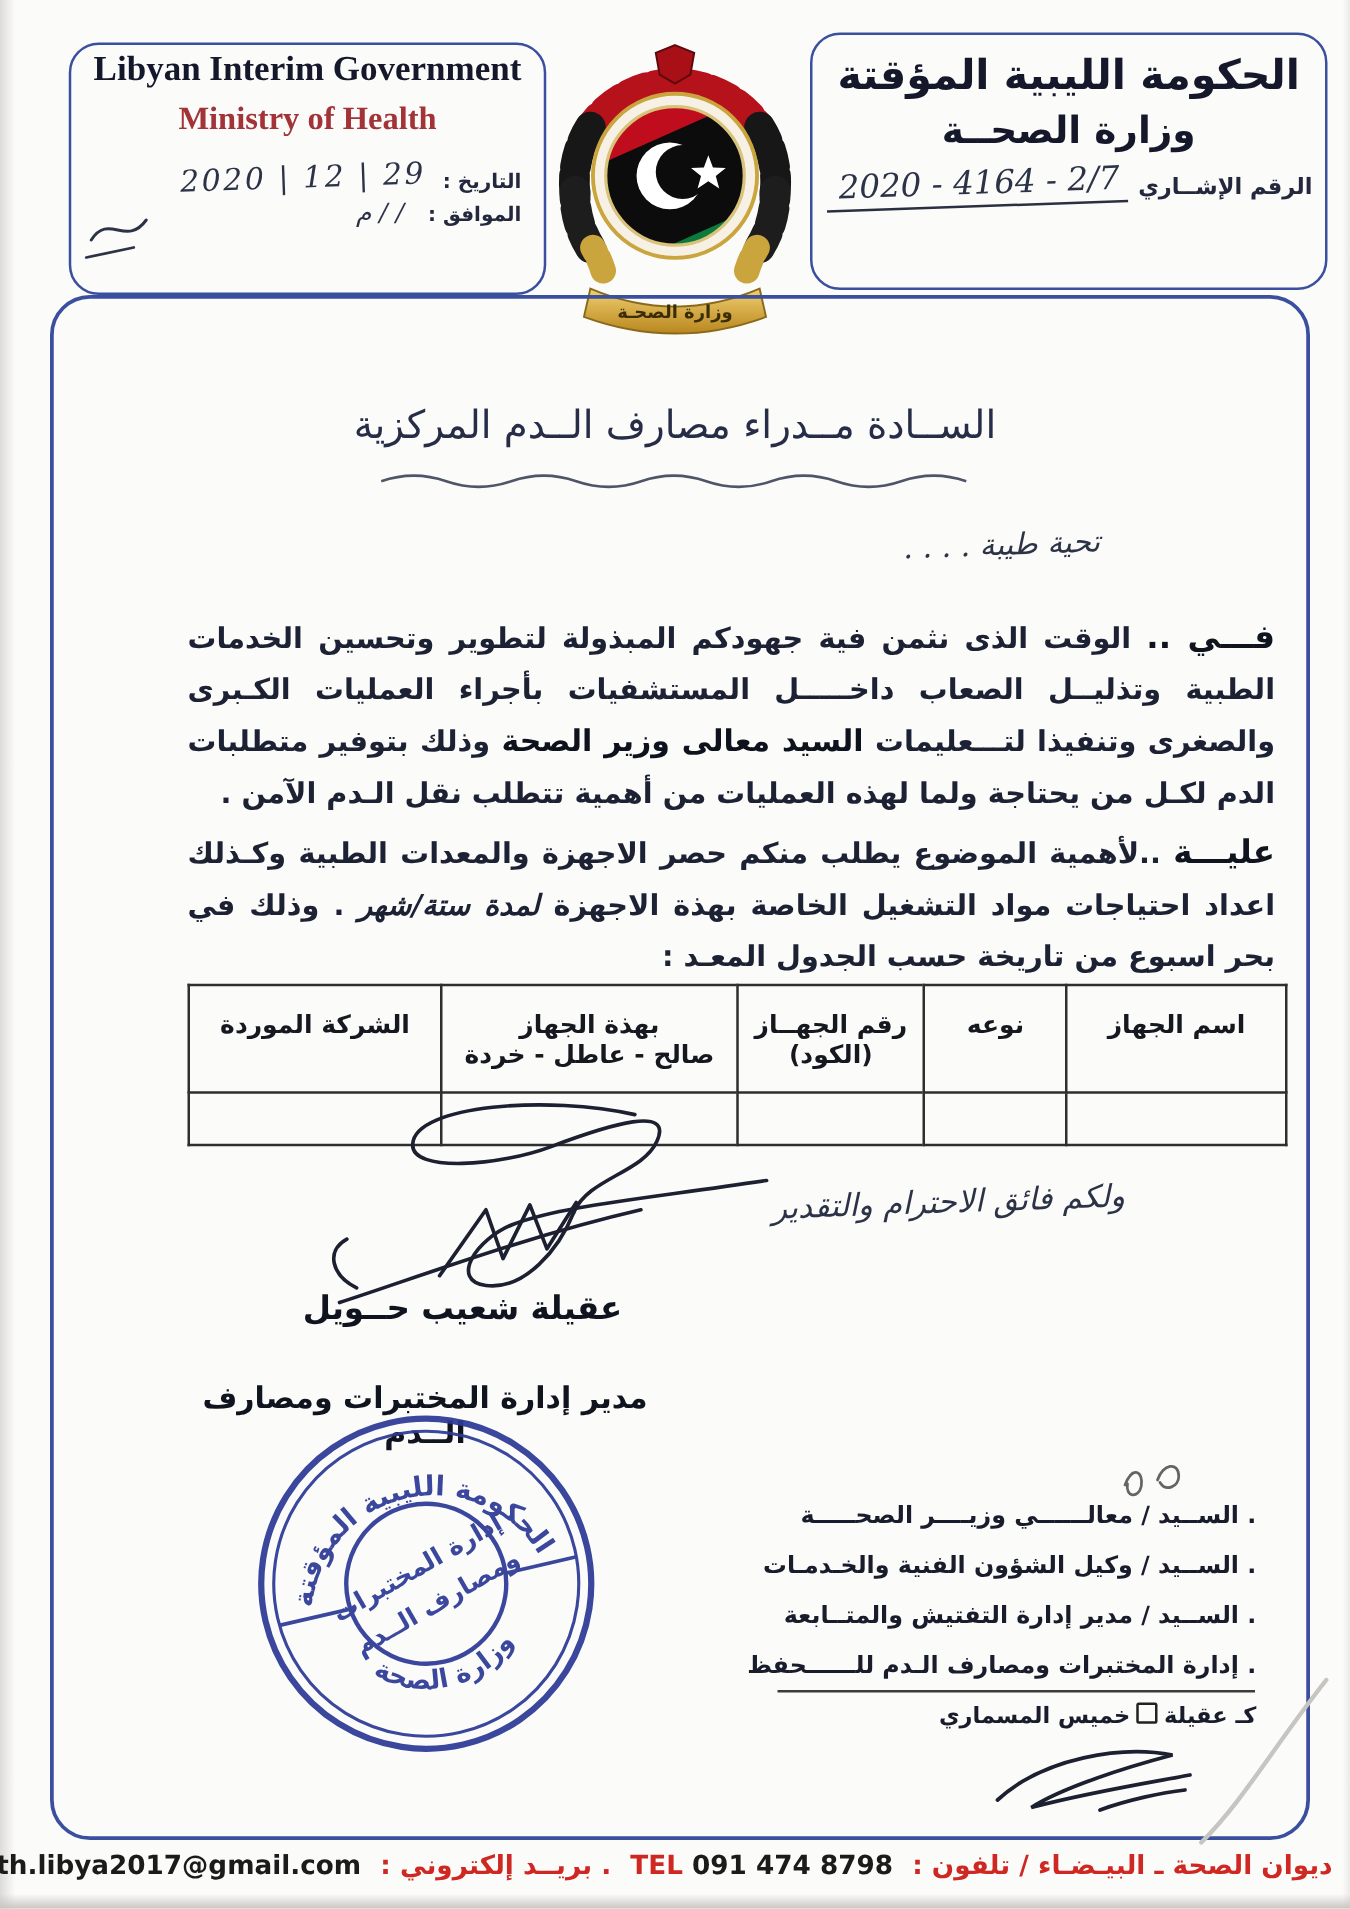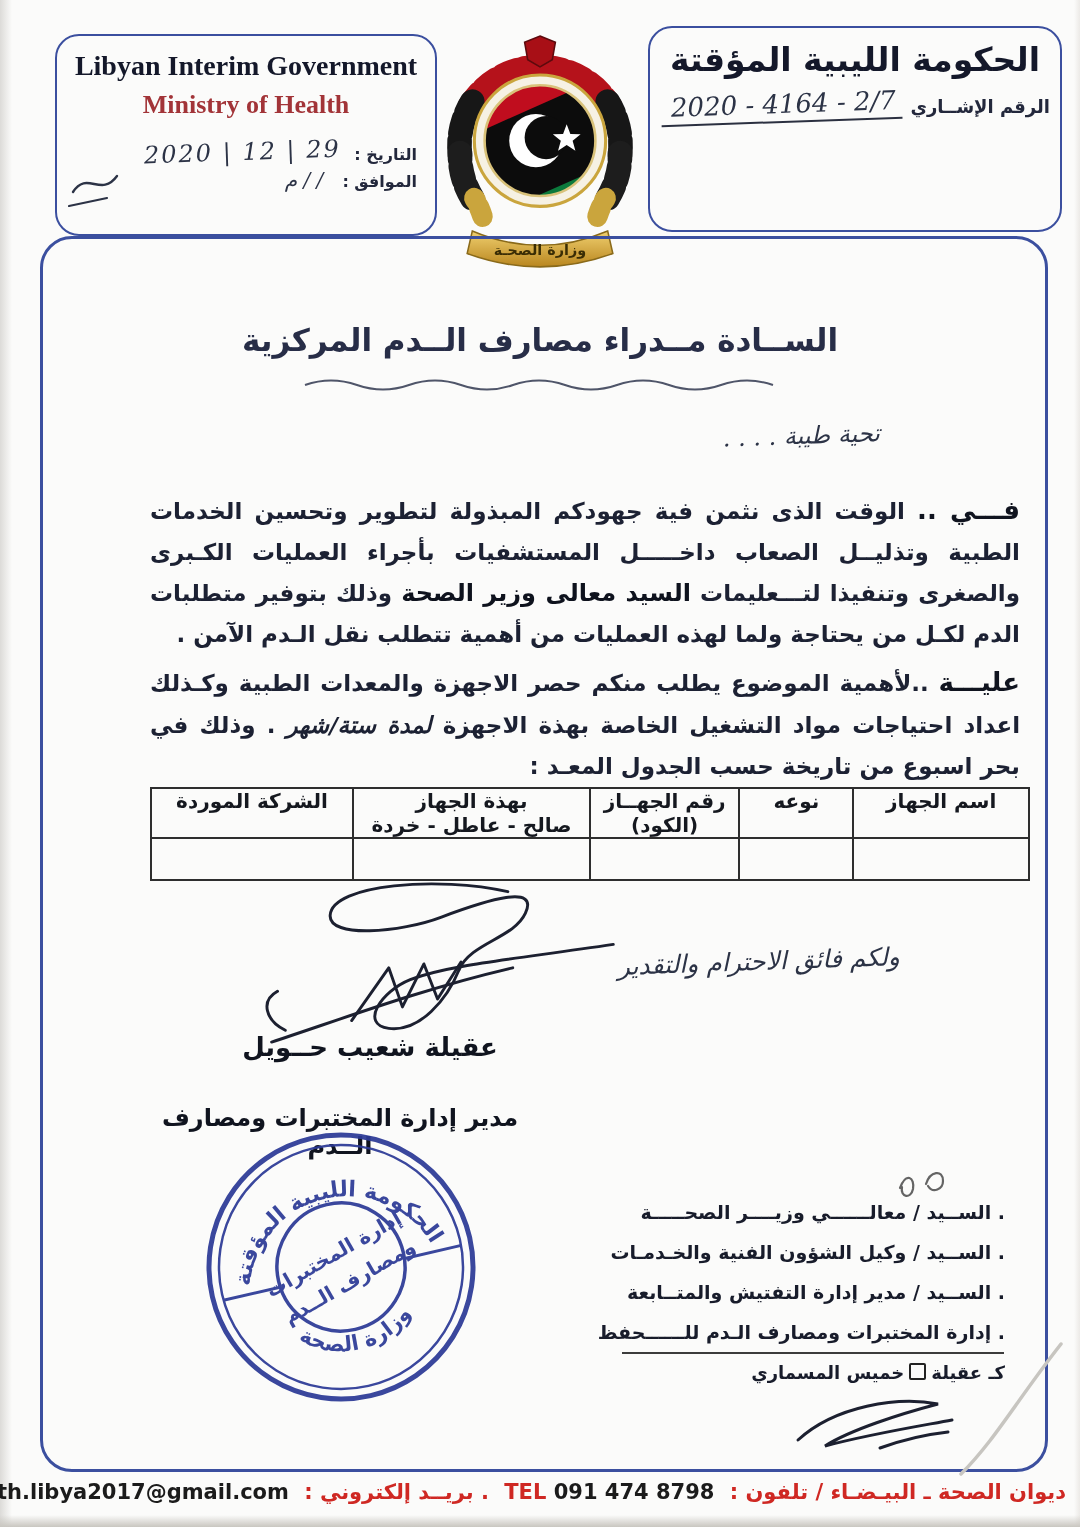--- a/index.html
+++ b/index.html
@@ -3,48 +3,48 @@
 <meta charset="utf-8">
 <style>
   html,body{margin:0;padding:0;}
   body{background:#e7e6e3;font-family:"DejaVu Sans",sans-serif;}
   .page{position:relative;width:1080px;height:1527px;margin:0 auto;
         background:linear-gradient(90deg,#dcdbd8 0,#fbfbfa 12px,#fbfbfa calc(100% - 6px),#eceae7 100%);
         overflow:hidden;color:#1e2335;}
   .box{position:absolute;border:2.5px solid #3b4f9f;border-radius:24px;background:transparent;}
   
   .hl-title{font-family:"Liberation Serif","DejaVu Serif",serif;font-weight:bold;font-size:28px;
-            color:#14182a;text-align:center;margin-top:14px;}
+            color:#14182a;text-align:center;margin-top:4px;}
   .hl-sub{font-family:"Liberation Serif","DejaVu Serif",serif;font-weight:bold;font-size:26px;
           color:#a23438;text-align:center;margin-top:8px;}
   .hdr-row{direction:rtl;text-align:right;padding:2px 18px 0 0;white-space:nowrap;}
   .lbl{font-weight:bold;font-size:16px;color:#23283c;}
   .hw{font-family:"DejaVu Serif",serif;font-style:italic;color:#2c3346;}
   .date-val{font-size:24px;letter-spacing:2px;display:inline-block;transform:rotate(-2deg);margin-right:8px;}
   .agree-val{font-size:20px;letter-spacing:6px;display:inline-block;margin-right:14px;}
   
   .hr-title{font-weight:bold;font-size:33px;color:#14182a;text-align:center;margin-top:12px;direction:rtl;}
   .hr-sub{font-weight:bold;font-size:30px;color:#14182a;text-align:center;margin-top:8px;direction:rtl;}
   .ref-row{direction:rtl;text-align:right;padding:10px 10px 0 0;white-space:nowrap;}
   .ref-val{font-size:26px;display:inline-block;transform:rotate(-2deg);margin-right:4px;
            border-bottom:2px solid #2b3040;padding:0 6px 2px 10px;}
   
   .title{position:absolute;top:322px;left:0;width:100%;text-align:center;direction:rtl;
-         font-weight:bold;font-size:31px;color:#272d47;letter-spacing:1px;}
+         font-weight:normal;font-size:31px;color:#272d47;letter-spacing:1px;}
   .greet{position:absolute;top:424px;left:600px;width:280px;direction:rtl;text-align:right;
          font-size:24px;transform:rotate(-2deg);}
   .para{position:absolute;left:150px;width:870px;direction:rtl;text-align:justify;
         font-size:23px;font-weight:bold;line-height:41px;color:#1c2133;}
   .lead{font-size:26px;font-weight:bold;color:#10141f;}
   .emph{font-size:24px;color:#0e121d;}
   .it{font-style:italic;font-family:"DejaVu Serif",serif;}
   
   table.sched{position:absolute;top:787px;left:150px;width:880px;border-collapse:collapse;direction:rtl;}
   table.sched th,table.sched td{border:2px solid #2e2e2e;font-weight:bold;color:#15181f;
-        font-size:20px;text-align:center;vertical-align:top;padding:0 4px;}
+        font-size:20px;text-align:center;vertical-align:top;padding:18px 4px;}
   table.sched td{height:36px;padding:2px;}
   .th2{display:block;}
   
   .sig-name{position:absolute;top:1032px;left:220px;width:300px;text-align:center;direction:rtl;
             font-weight:bold;font-size:26px;color:#10141f;}
   .sig-role{position:absolute;top:1104px;left:140px;width:400px;text-align:center;direction:rtl;
             font-weight:bold;font-size:24px;color:#10141f;}
   .closing{position:absolute;top:948px;left:560px;width:340px;direction:rtl;text-align:right;
            font-size:25px;transform:rotate(-2deg);}
   
@@ -84,20 +84,21 @@
     </div>
 
     <svg class="abs" style="left:4px;top:118px;" width="70" height="60" viewBox="0 0 70 60">
       <path d="M12 38 C 26 16, 40 44, 56 22" stroke="#2c3346" stroke-width="2.4" fill="none" stroke-linecap="round"></path>
       <path d="M8 52 L 46 44" stroke="#2c3346" stroke-width="2.2" fill="none" stroke-linecap="round"></path>
     </svg>
   </div>
 
   <div class="box" style="left:648px;top:26px;width:410px;height:202px;">
     <div class="hr-title">الحكومة الليبية المؤقتة</div>
+    <div class="hr-sub">وزارة الصحــة</div>
     <div class="ref-row">
       <span class="lbl" style="font-size:18px;">الرقم الإشــاري</span>
       <span class="hw ref-val" dir="ltr">2020 - 4164 - 2/7</span>
     </div>
   </div>
 
   <svg class="abs" style="left:437px;top:34px;" width="206" height="238" viewBox="0 0 200 232">
     <defs>
       <clipPath id="flagClip">
           <circle cx="100" cy="104" r="54"></circle>

